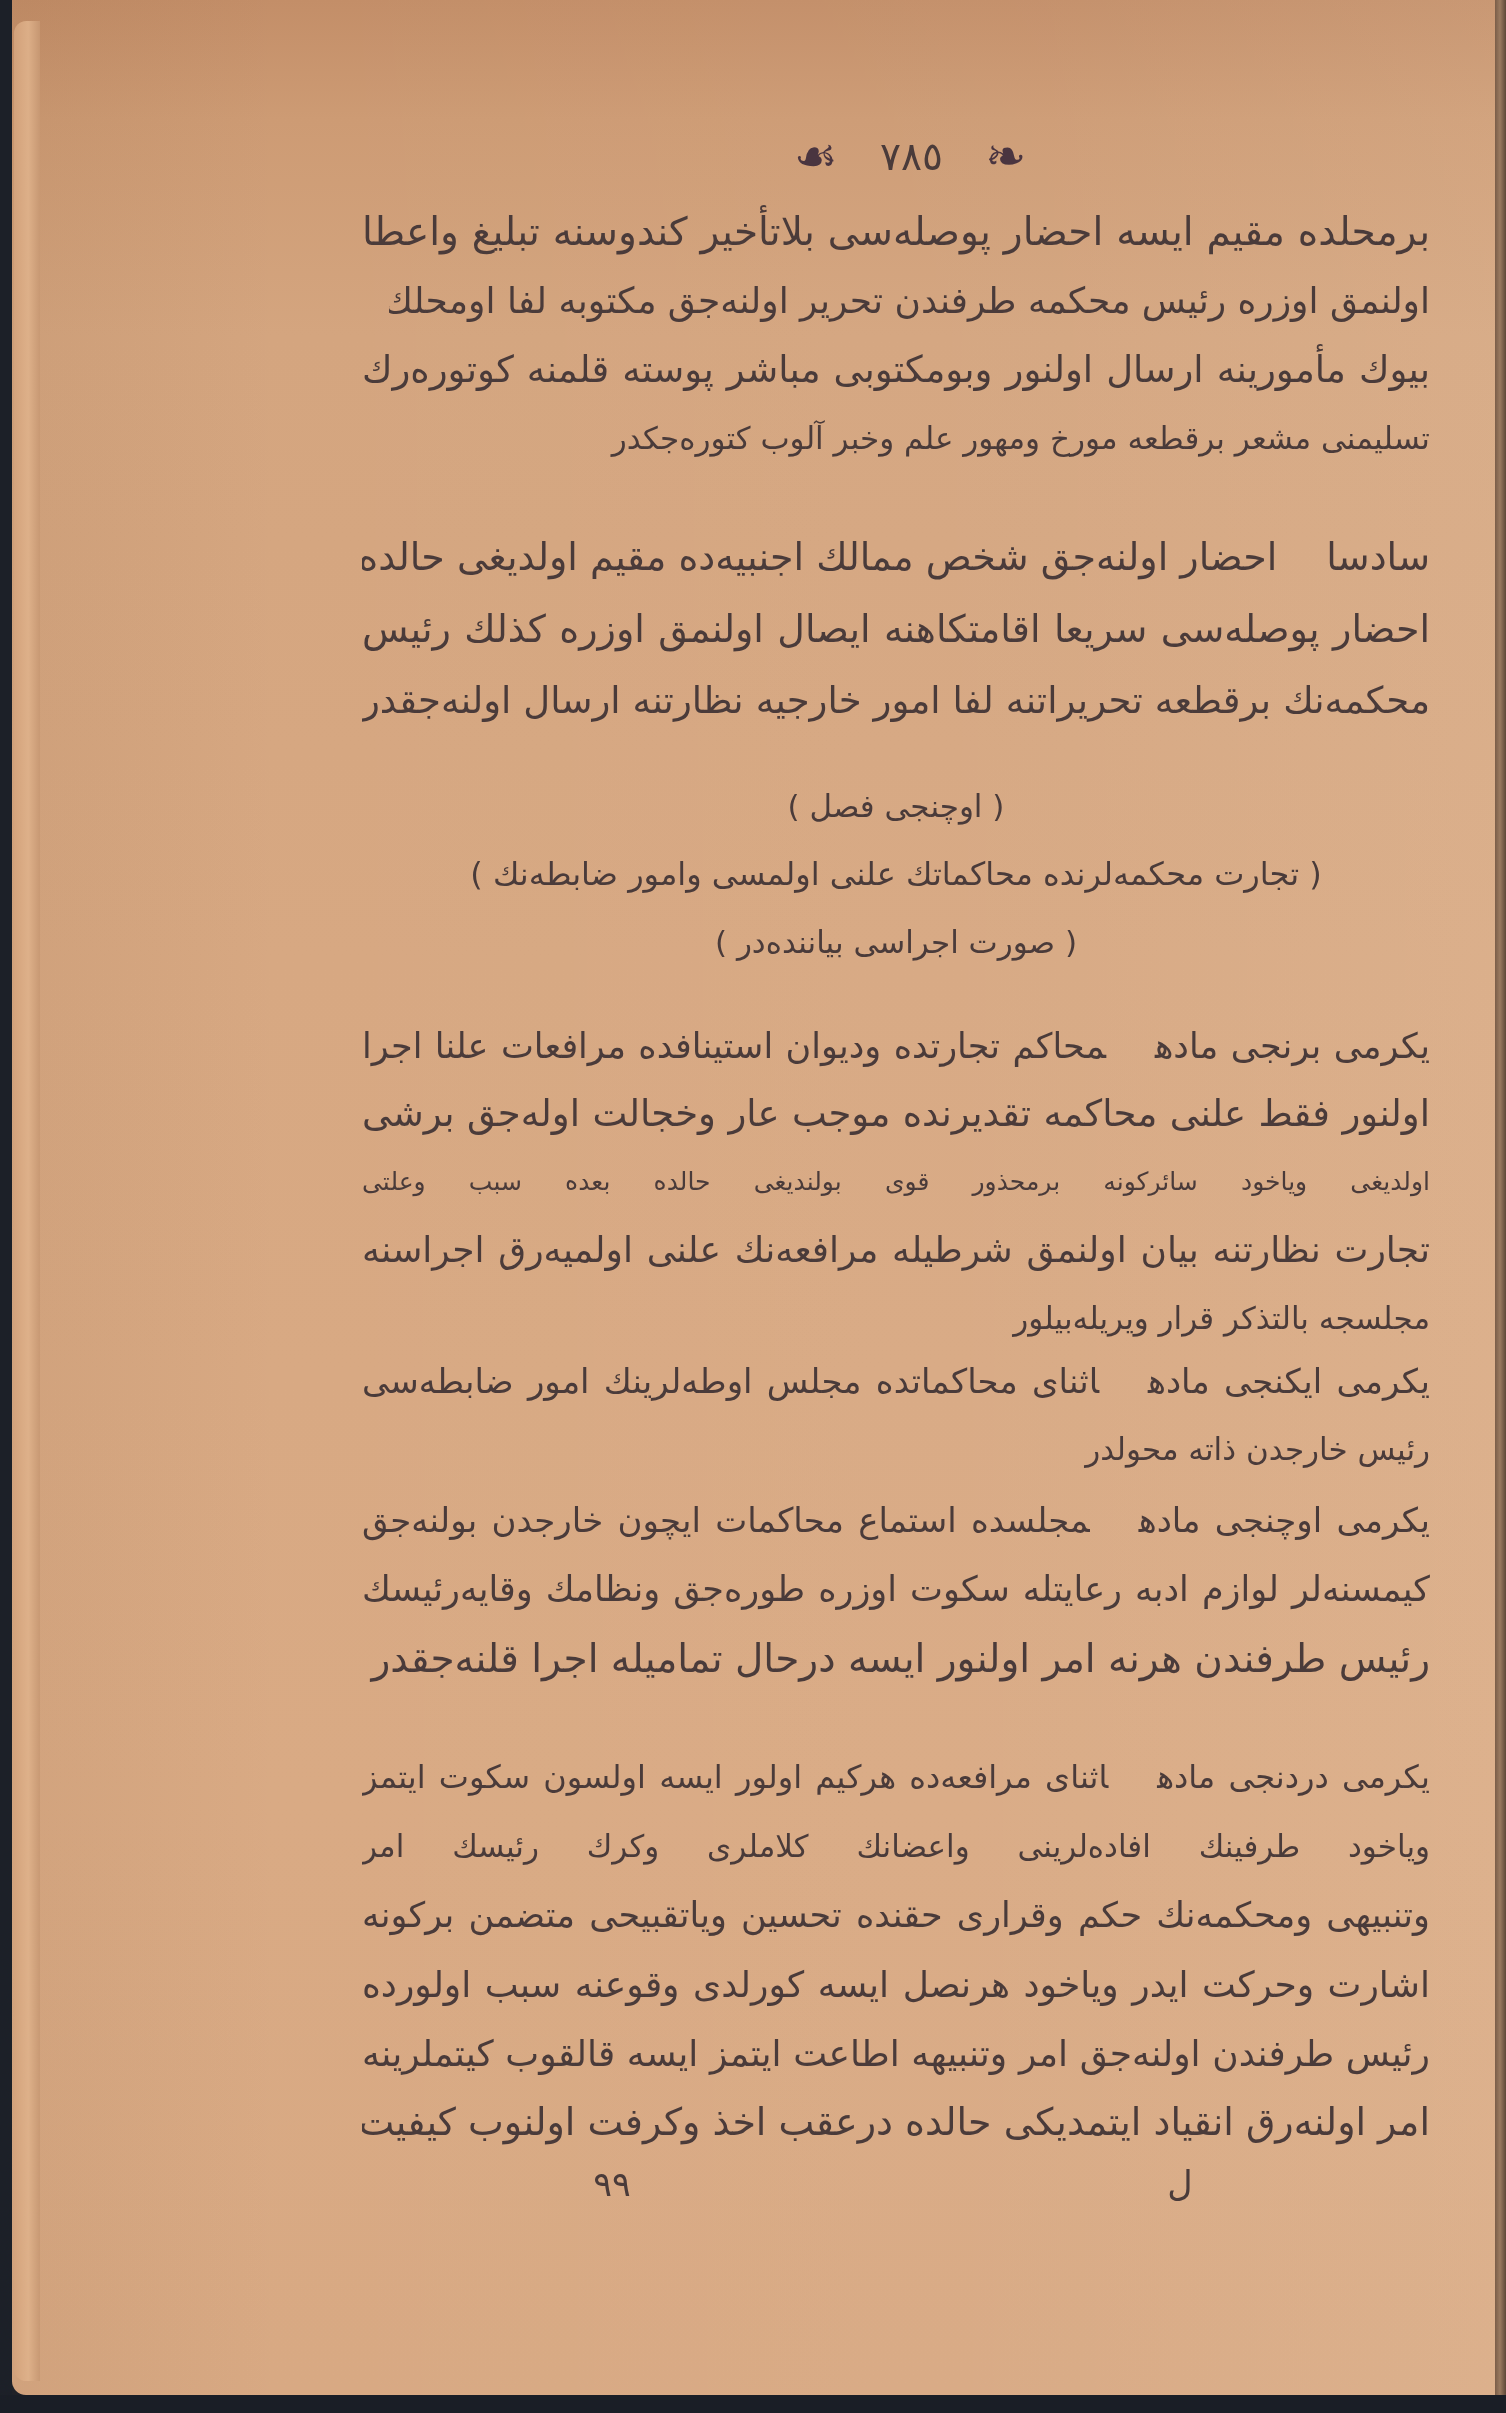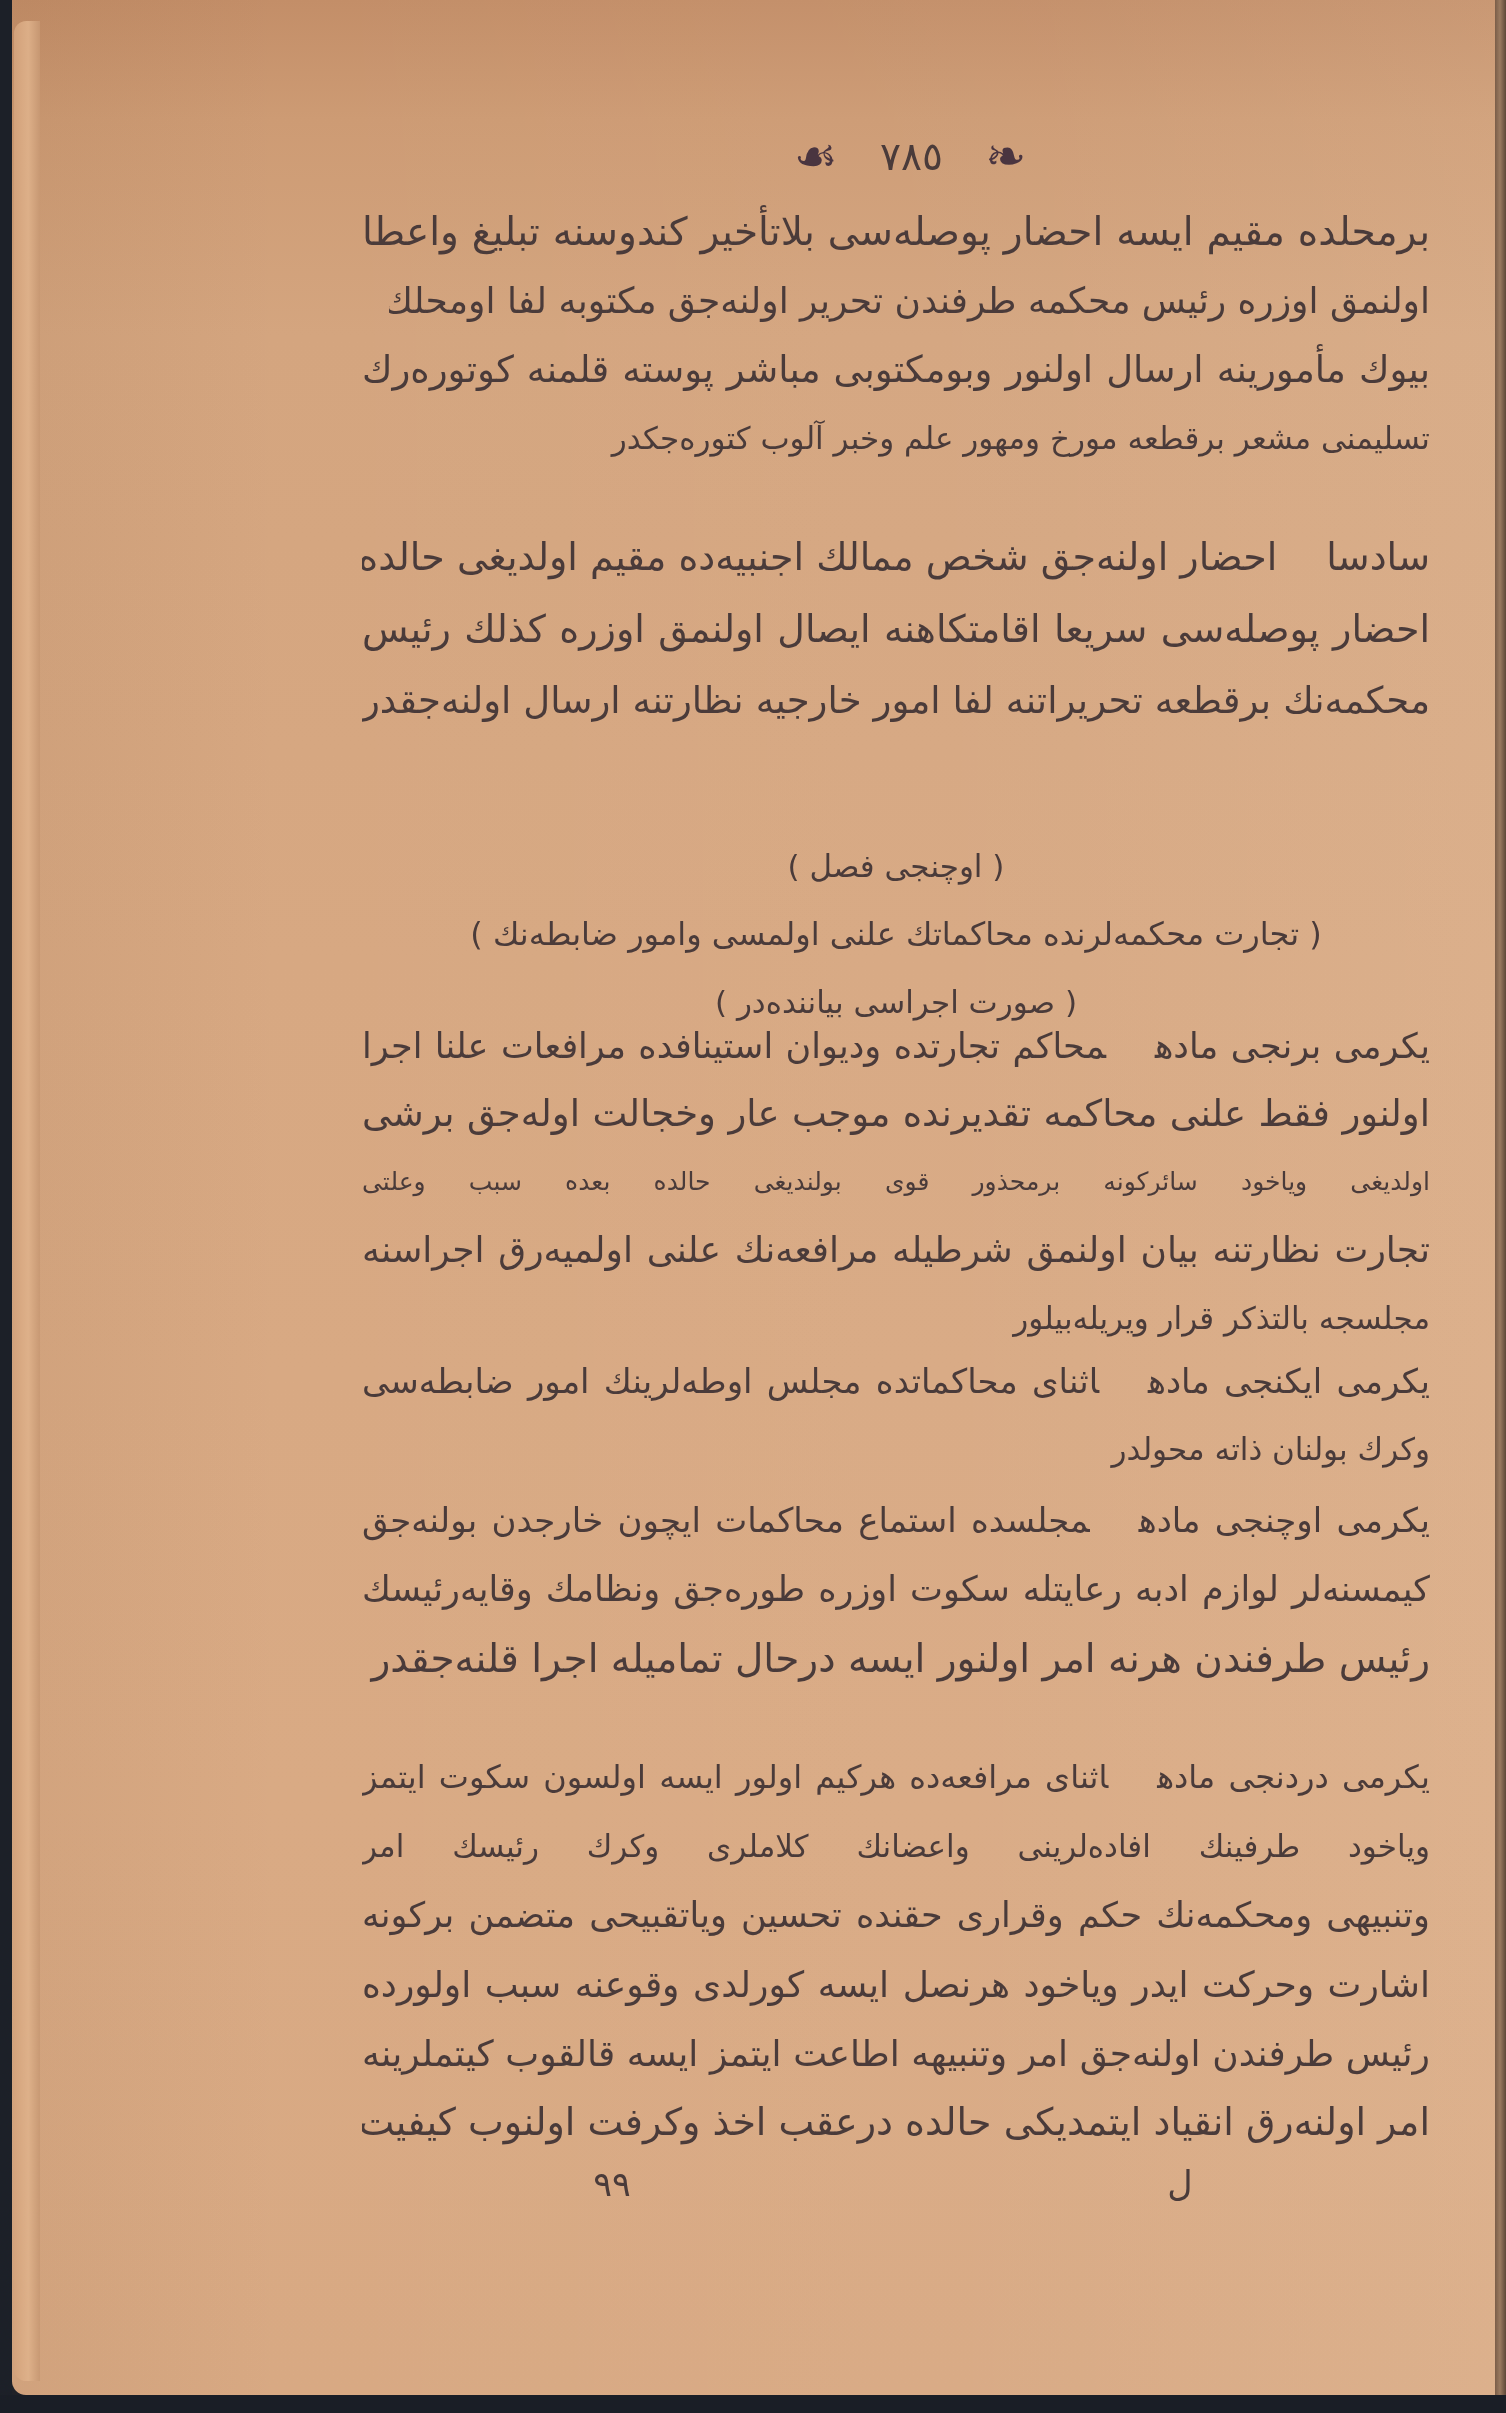--- a/index.html
+++ b/index.html
@@ -74,37 +74,37 @@
     <div class="line justify" style="font-size: 37px;">بیوك مأمورینه ارسال اولنور وبومکتوبی مباشر پوسته قلمنه کوتوره‌رك</div>
     <div class="line start">تسلیمنی مشعر برقطعه مورخ ومهور علم وخبر آلوب کتوره‌جکدر</div>
   </div>
 
   <div class="block lh82" style="top:521px">
     <div class="line justify" style="font-size: 38px;"><span class="label">سادسا</span><span>احضار اولنه‌جق شخص ممالك اجنبیه‌ده مقیم اولدیغی حالده</span></div>
     <div class="line justify" style="font-size: 38px;">احضار پوصله‌سی سریعا اقامتکاهنه ایصال اولنمق اوزره کذلك رئیس</div>
     <div class="line justify" style="font-size: 37px;">محکمه‌نك برقطعه تحریراتنه لفا امور خارجیه نظارتنه ارسال اولنه‌جقدر</div>
   </div>
 
-  <div class="block lh78" style="top:832px">
+  <div class="block lh78" style="top:772px">
     <div class="line center">( اوچنجی فصل )</div>
     <div class="line center" style="font-size: 32px;">( تجارت محکمه‌لرنده محاکماتك علنی اولمسی وامور ضابطه‌نك )</div>
     <div class="line center">( صورت اجراسی بیاننده‌در )</div>
   </div>
 
   <div class="block lh77" style="top:1012px">
     <div class="line justify" style="font-size: 35px;"><span class="label">یکرمی برنجی ماده</span><span>محاکم تجارتده ودیوان استینافده مرافعات علنا اجرا</span></div>
     <div class="line justify" style="font-size: 37px;">اولنور فقط علنی محاکمه تقدیرنده موجب عار وخجالت اوله‌جق برشی</div>
     <div class="line justify" style="font-size: 25px;">اولدیغی ویاخود سائرکونه برمحذور قوی بولندیغی حالده بعده سبب وعلتی</div>
     <div class="line justify" style="font-size: 36px;">تجارت نظارتنه بیان اولنمق شرطیله مرافعه‌نك علنی اولمیه‌رق اجراسنه</div>
     <div class="line start">مجلسجه بالتذکر قرار ویریله‌بیلور</div>
   </div>
 
   <div class="block lh77" style="top:1347px">
     <div class="line justify" style="font-size: 34px;"><span class="label">یکرمی ایکنجی ماده</span><span>اثنای محاکماتده مجلس اوطه‌لرینك امور ضابطه‌سی</span></div>
-    <div class="line start">وکرك بولنان ذاته محولدر</div>
+    <div class="line start">رئیس خارجدن ذاته محولدر</div>
   </div>
 
   <div class="block" style="top:1486px">
     <div class="line justify" style="font-size: 34px;"><span class="label">یکرمی اوچنجی ماده</span><span>مجلسده استماع محاکمات ایچون خارجدن بولنه‌جق</span></div>
     <div class="line justify" style="font-size: 35px;">کیمسنه‌لر لوازم ادبه رعایتله سکوت اوزره طوره‌جق ونظامك وقایه‌رئیسك</div>
     <div class="line start" style="font-size: 39px;">رئیس طرفندن هرنه امر اولنور ایسه درحال تمامیله اجرا قلنه‌جقدر</div>
   </div>
 
   <div class="block" style="top:1743px">
     <div class="line justify" style="font-size: 32px;"><span class="label">یکرمی دردنجی ماده</span><span>اثنای مرافعه‌ده هرکیم اولور ایسه اولسون سکوت ایتمز</span></div>

